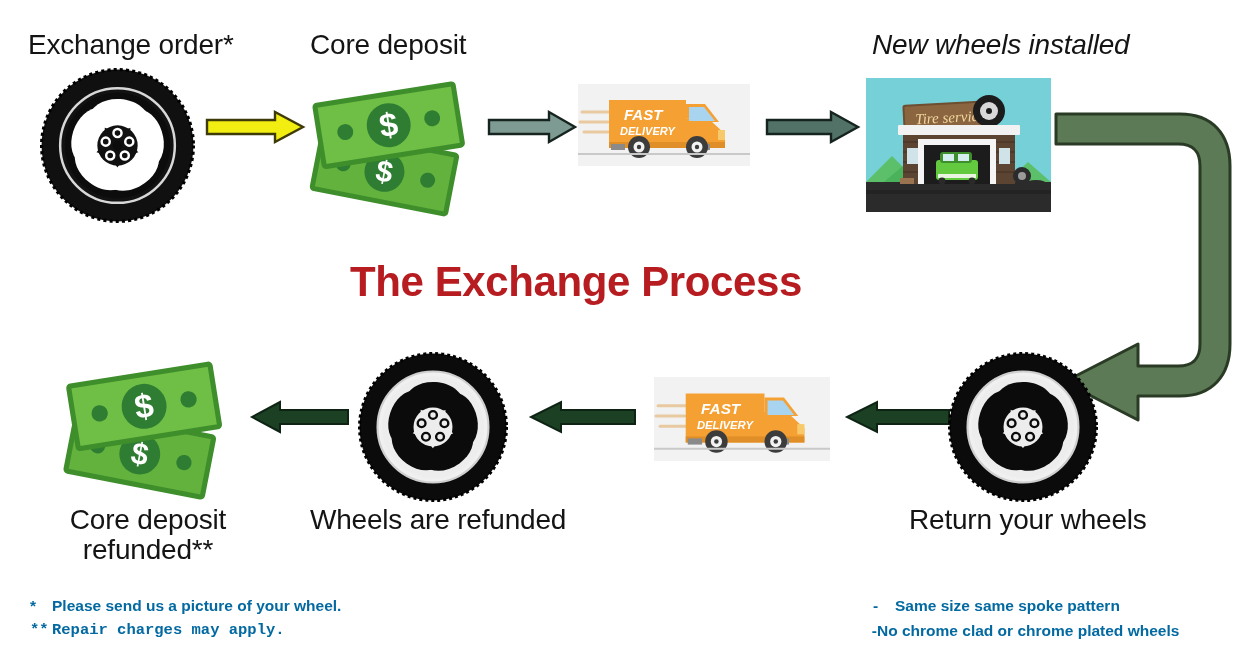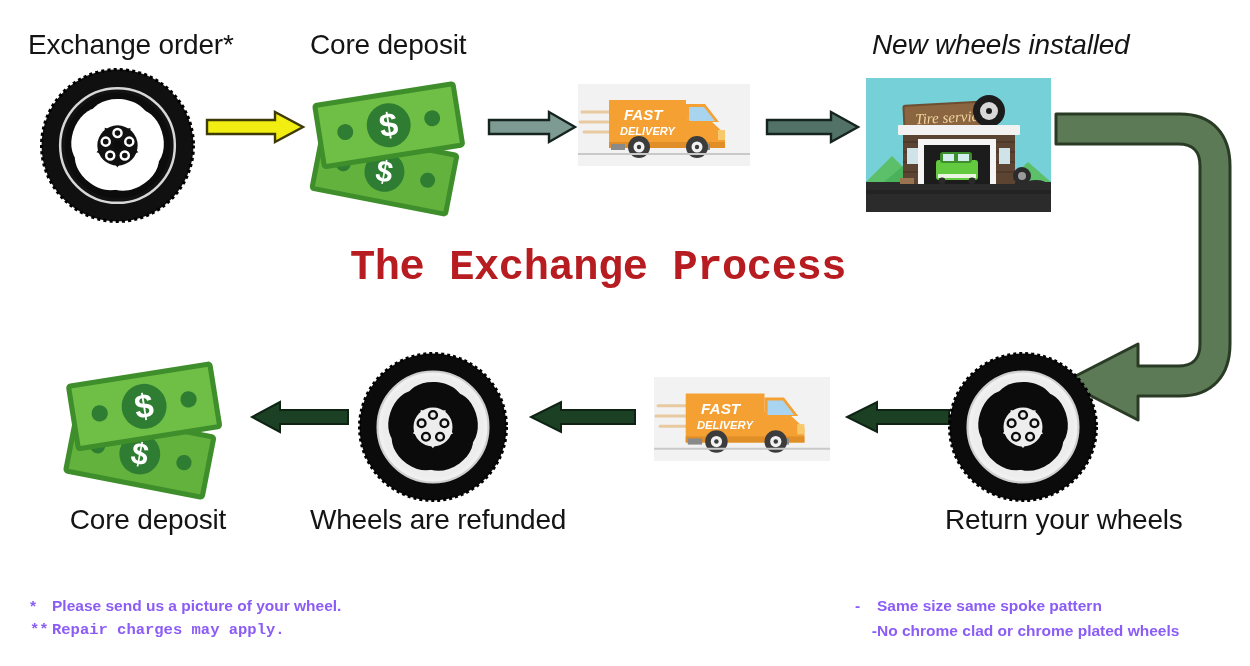--- a/index.html
+++ b/index.html
@@ -21,21 +21,21 @@
     line-height:30px;
     color:#141414;
     white-space:nowrap;
     letter-spacing:-0.2px;
   }
   .lbl.center{ text-align:center; }
   .note{
     position:absolute;
     font-size:15.5px;
     line-height:25px;
-    color:#8b5cf6;
+    color:#0369a1;
     white-space:nowrap;
     font-weight:600;
   }
   .note .mk{ display:inline-block; width:22px; }
   #title{
     position:absolute;
     font-size:42px;
     font-weight:bold;
     color:#B71C20;
     letter-spacing:-0.4px;
@@ -209,21 +209,21 @@
                L86 236
                L86 258
                L126 258
                C142 258 148 250 148 236
                L148 58
                C148 44 142 36 126 36
                L4 36 Z" fill="#5C7A55" stroke="#2A3B25" stroke-width="3" stroke-linejoin="round"></path>
     </svg>
   </div>
 
-  <div id="title" style="left:350px; top:244px;font-family:Liberation Mono, monospace;">The Exchange Process</div>
+  <div id="title" style="left:350px; top:258px;">The Exchange Process</div>
 
   <div class="fig" style="left:58px; top:352px;">
     <svg width="180" height="138" viewBox="0 0 175 135">
       <g transform="rotate(11 60 95)">
         <rect x="12" y="66" width="136" height="60" rx="2" fill="#63B23E" stroke="#3E8E2B" stroke-width="5"></rect>
         <circle cx="80" cy="96" r="20" fill="#2E7D32"></circle>
         <text x="80" y="106" font-family="'Liberation Sans',sans-serif" font-size="30" font-weight="bold" fill="#ffffff" text-anchor="middle">$</text>
         <circle cx="38" cy="96" r="7.5" fill="#2E7D32"></circle>
         <circle cx="124" cy="96" r="7.5" fill="#2E7D32"></circle>
       </g>
@@ -328,32 +328,33 @@
         <circle cx="57.6" cy="47.5" r="2.6"></circle>
         <circle cx="54.7" cy="56.5" r="2.6"></circle>
         <circle cx="45.3" cy="56.5" r="2.6"></circle>
         <circle cx="42.4" cy="47.5" r="2.6"></circle>
       </g>
       <circle cx="50" cy="50" r="3" fill="#EDEDED"></circle>
     </svg>
   </div>
 
   <div class="lbl center" style="left:48px; top:505px; width:200px;">Core deposit</div>
+  <div class="lbl center" style="left:48px; top:535px; width:200px;">refunded**</div>
 
   <div class="lbl" style="left:310px; top:505px;">Wheels are refunded</div>
 
-  <div class="lbl" style="left:909px; top:505px;margin-left:36px;">Return your wheels</div>
+  <div class="lbl" style="left:909px; top:505px;">Return your wheels</div>
 
   <div class="note" style="left:30px; top:593px;">
     <span class="mk">*</span><span>Please send us a picture of your wheel.</span>
   </div>
   <div class="note" style="left:30px; top:618px;font-family:Liberation Mono, monospace;">
     <span class="mk">**</span><span>Repair charges may apply.</span>
   </div>
 
-  <div class="note" style="left:855px; top:593px;">
+  <div class="note" style="left:873px; top:593px;">
     <span class="mk">-</span><span>Same size same spoke pattern</span>
   </div>
   <div class="note" style="left:855px; top:618px;text-align:right;">
     <span class="mk">-</span><span>No chrome clad or chrome plated wheels</span>
   </div>
 
 </div>
 
 </body></html>

